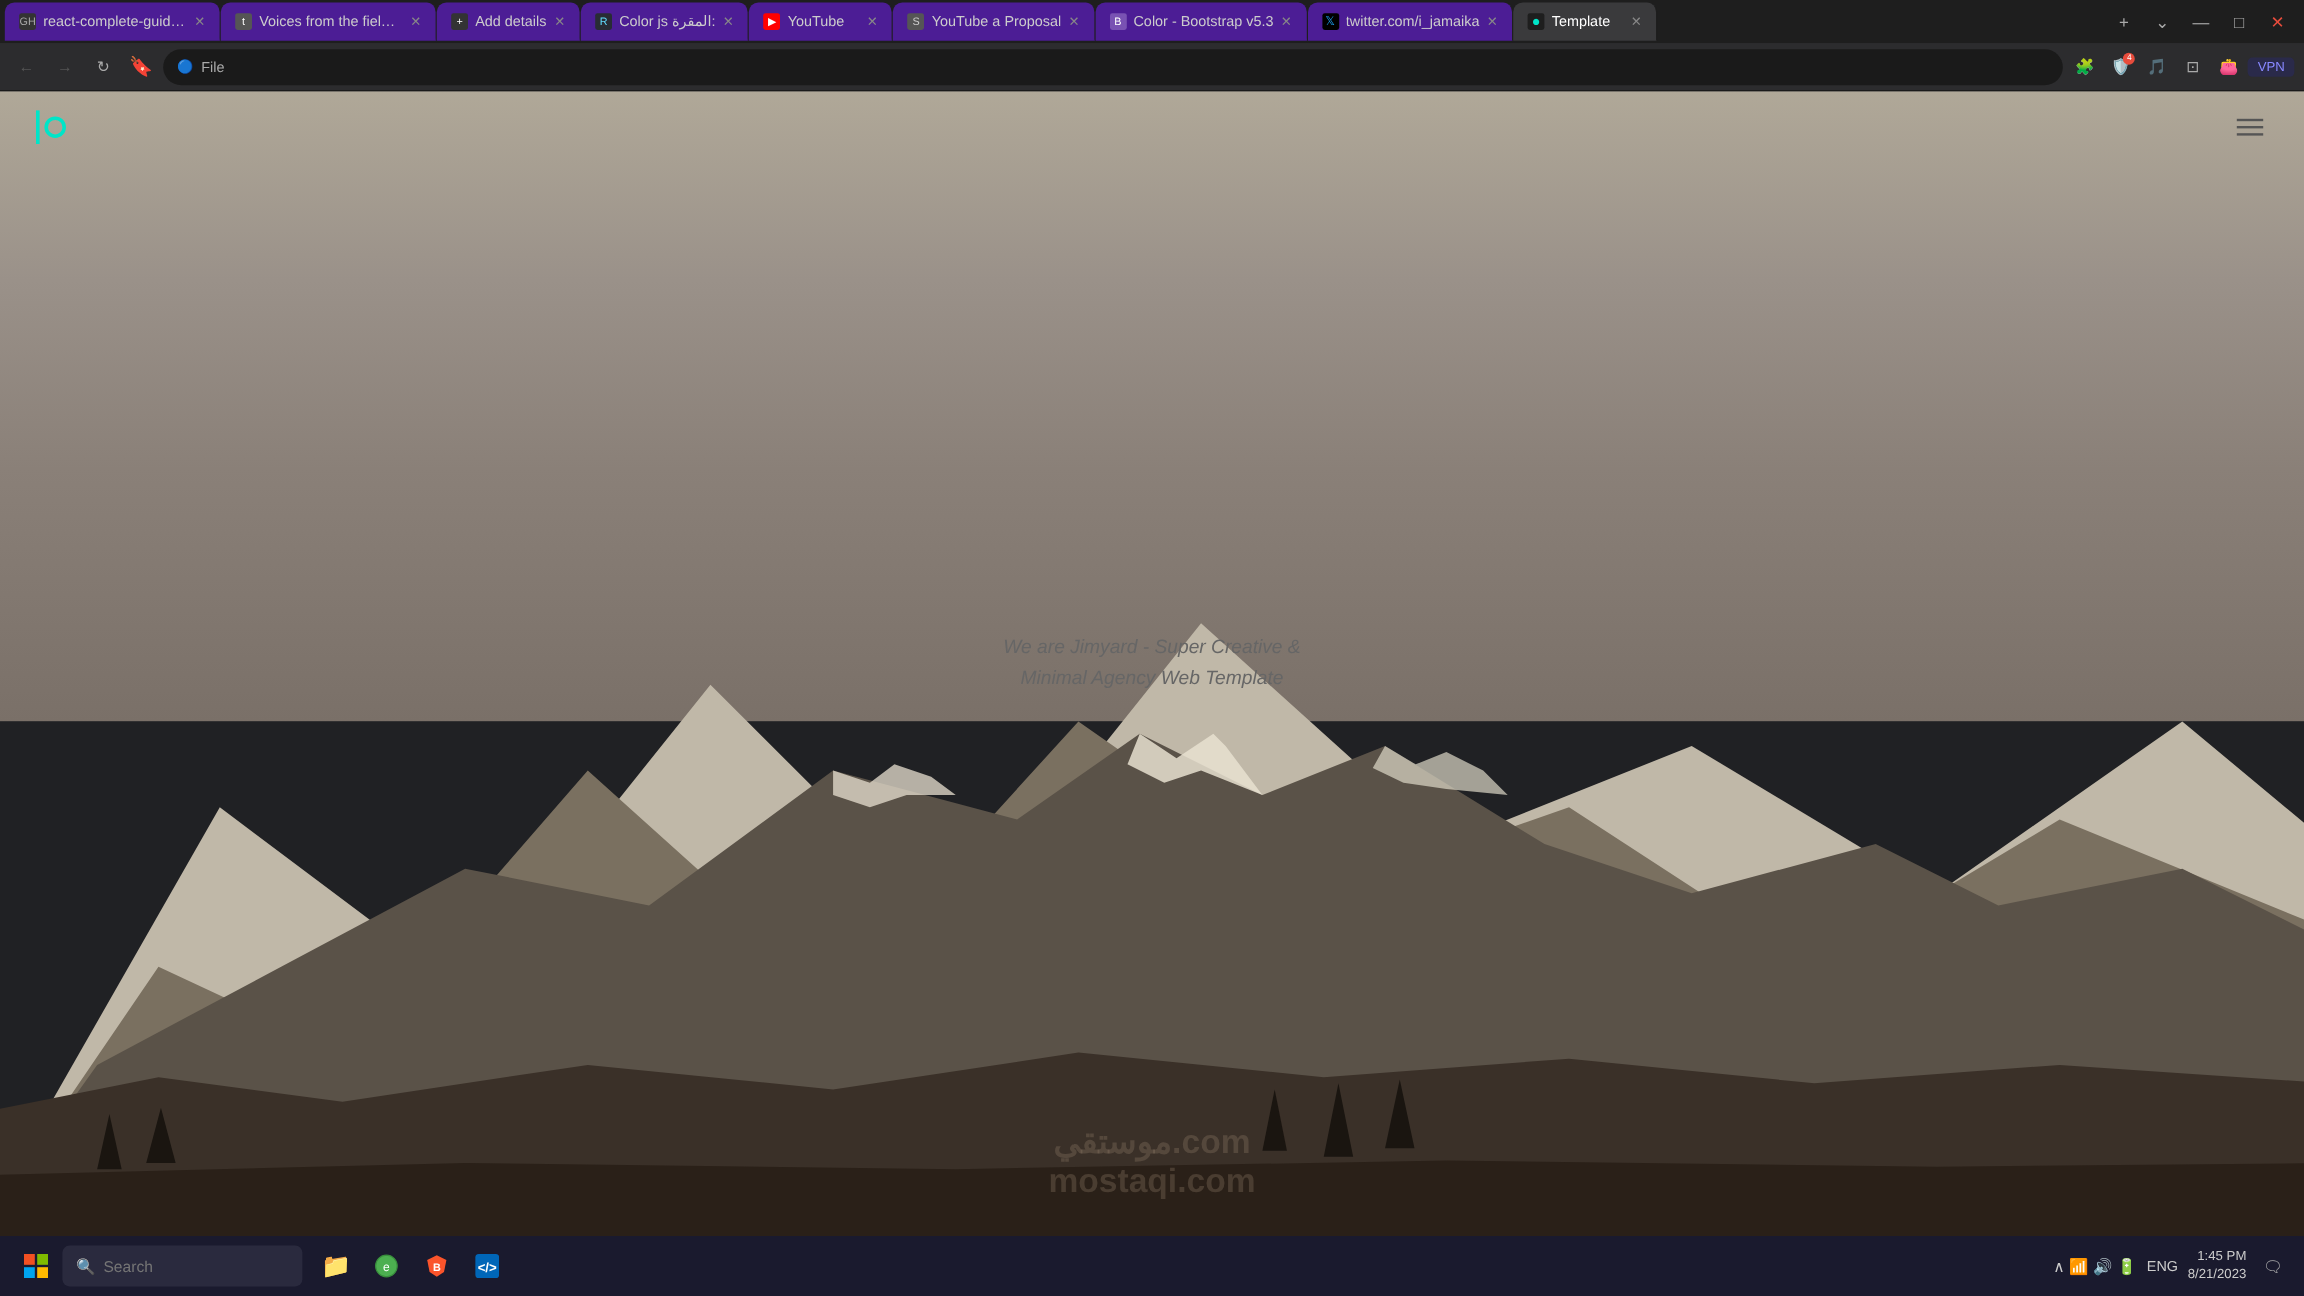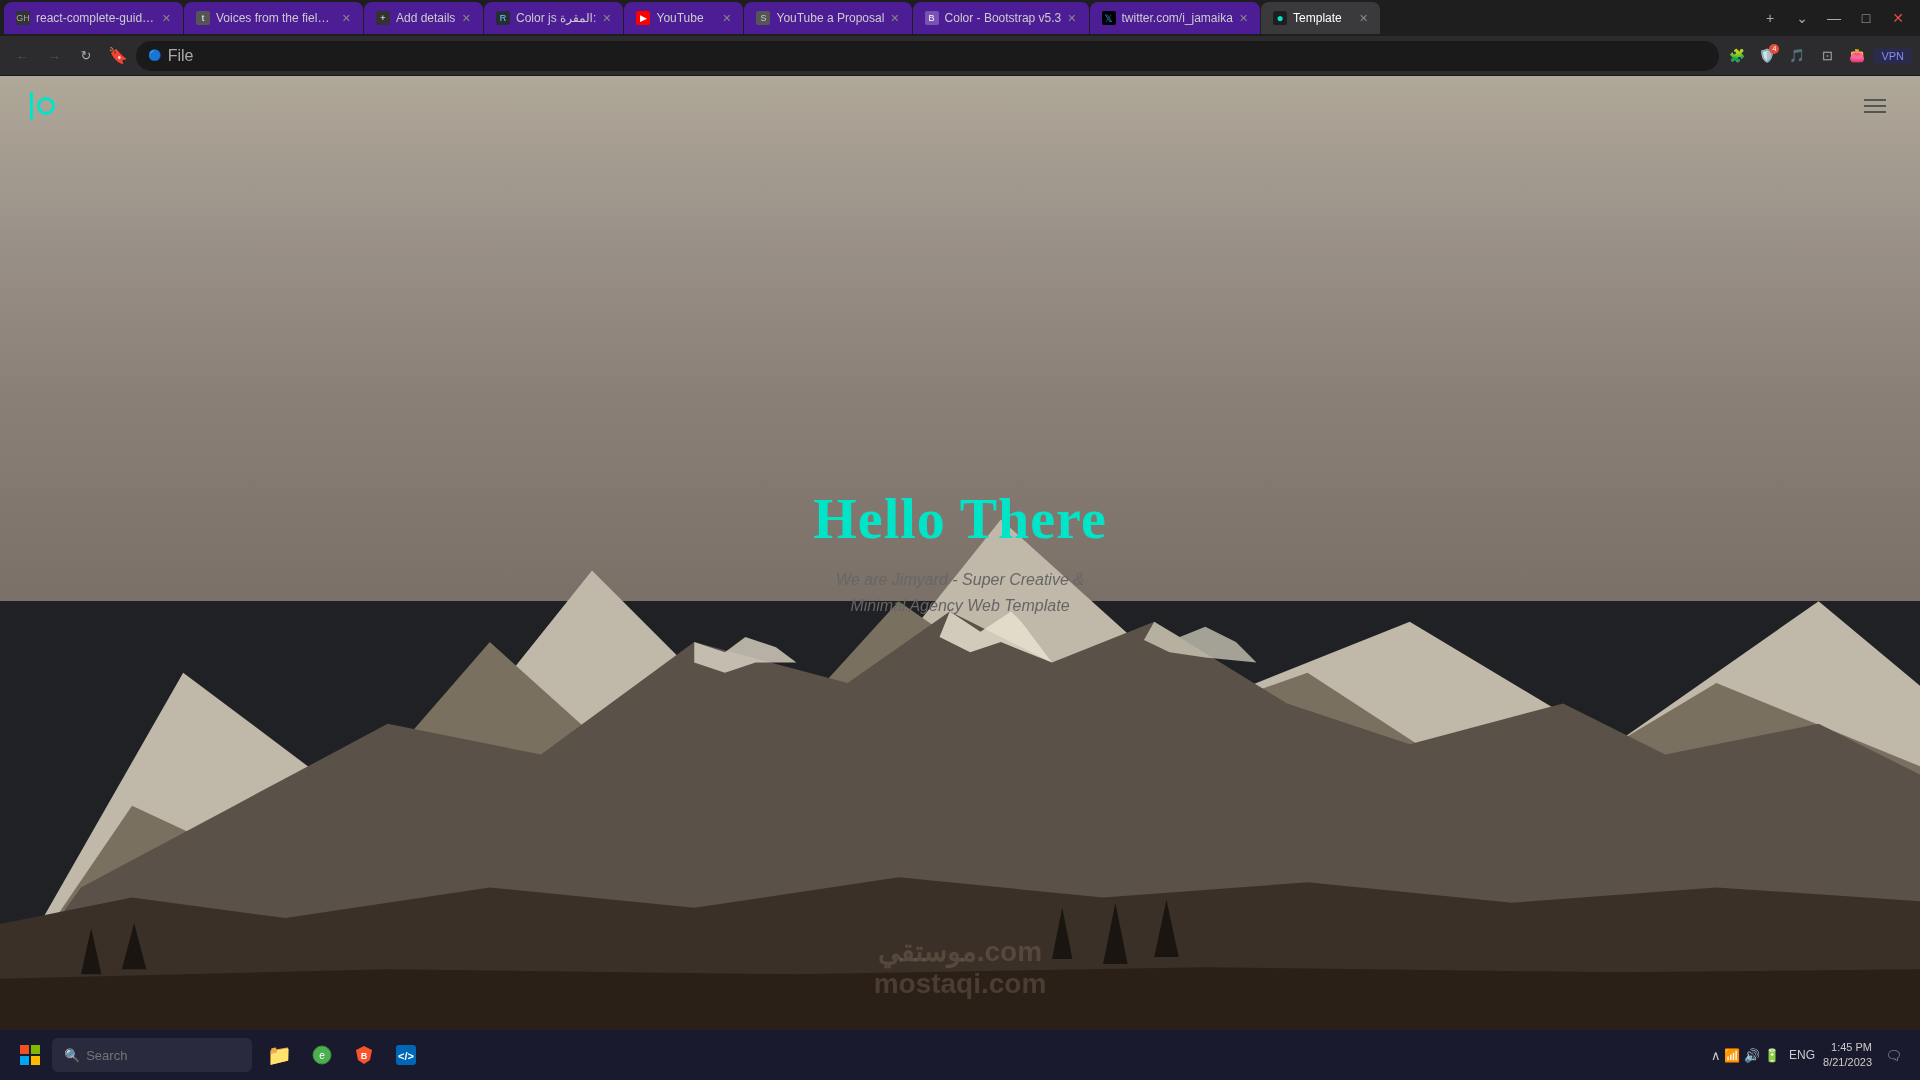--- a/index.html
+++ b/index.html
@@ -129,21 +129,21 @@
       height: 30px;
       padding: 0 12px;
       gap: 6px;
     }
     .address-bar .lock-icon {
       color: #aaa;
       font-size: 11px;
     }
     .address-bar .file-label {
       color: #aaa;
-      font-size: 16px;
+      font-size: 12px;
     }
     .address-bar .url-text {
       color: #ccc;
       font-size: 12px;
       flex: 1;
     }
 
     .toolbar-right {
       display: flex;
       align-items: center;
@@ -513,21 +513,20 @@
       <div class="logo-circle"></div>
     </div>
     <div class="hamburger">
       <span></span>
       <span></span>
       <span></span>
     </div>
   </div>
 
   <div class="hero-content">
-    <h1 class="hero-title">Hello There</h1>
     <p class="hero-subtitle">We are Jimyard - Super Creative &amp;</p>
     <p class="hero-subtitle">Minimal Agency Web Template</p>
   </div>
 
   <div class="watermark">
     <div>موستقي.com</div>
     <div>mostaqi.com</div>
   </div>
 </div>
 

